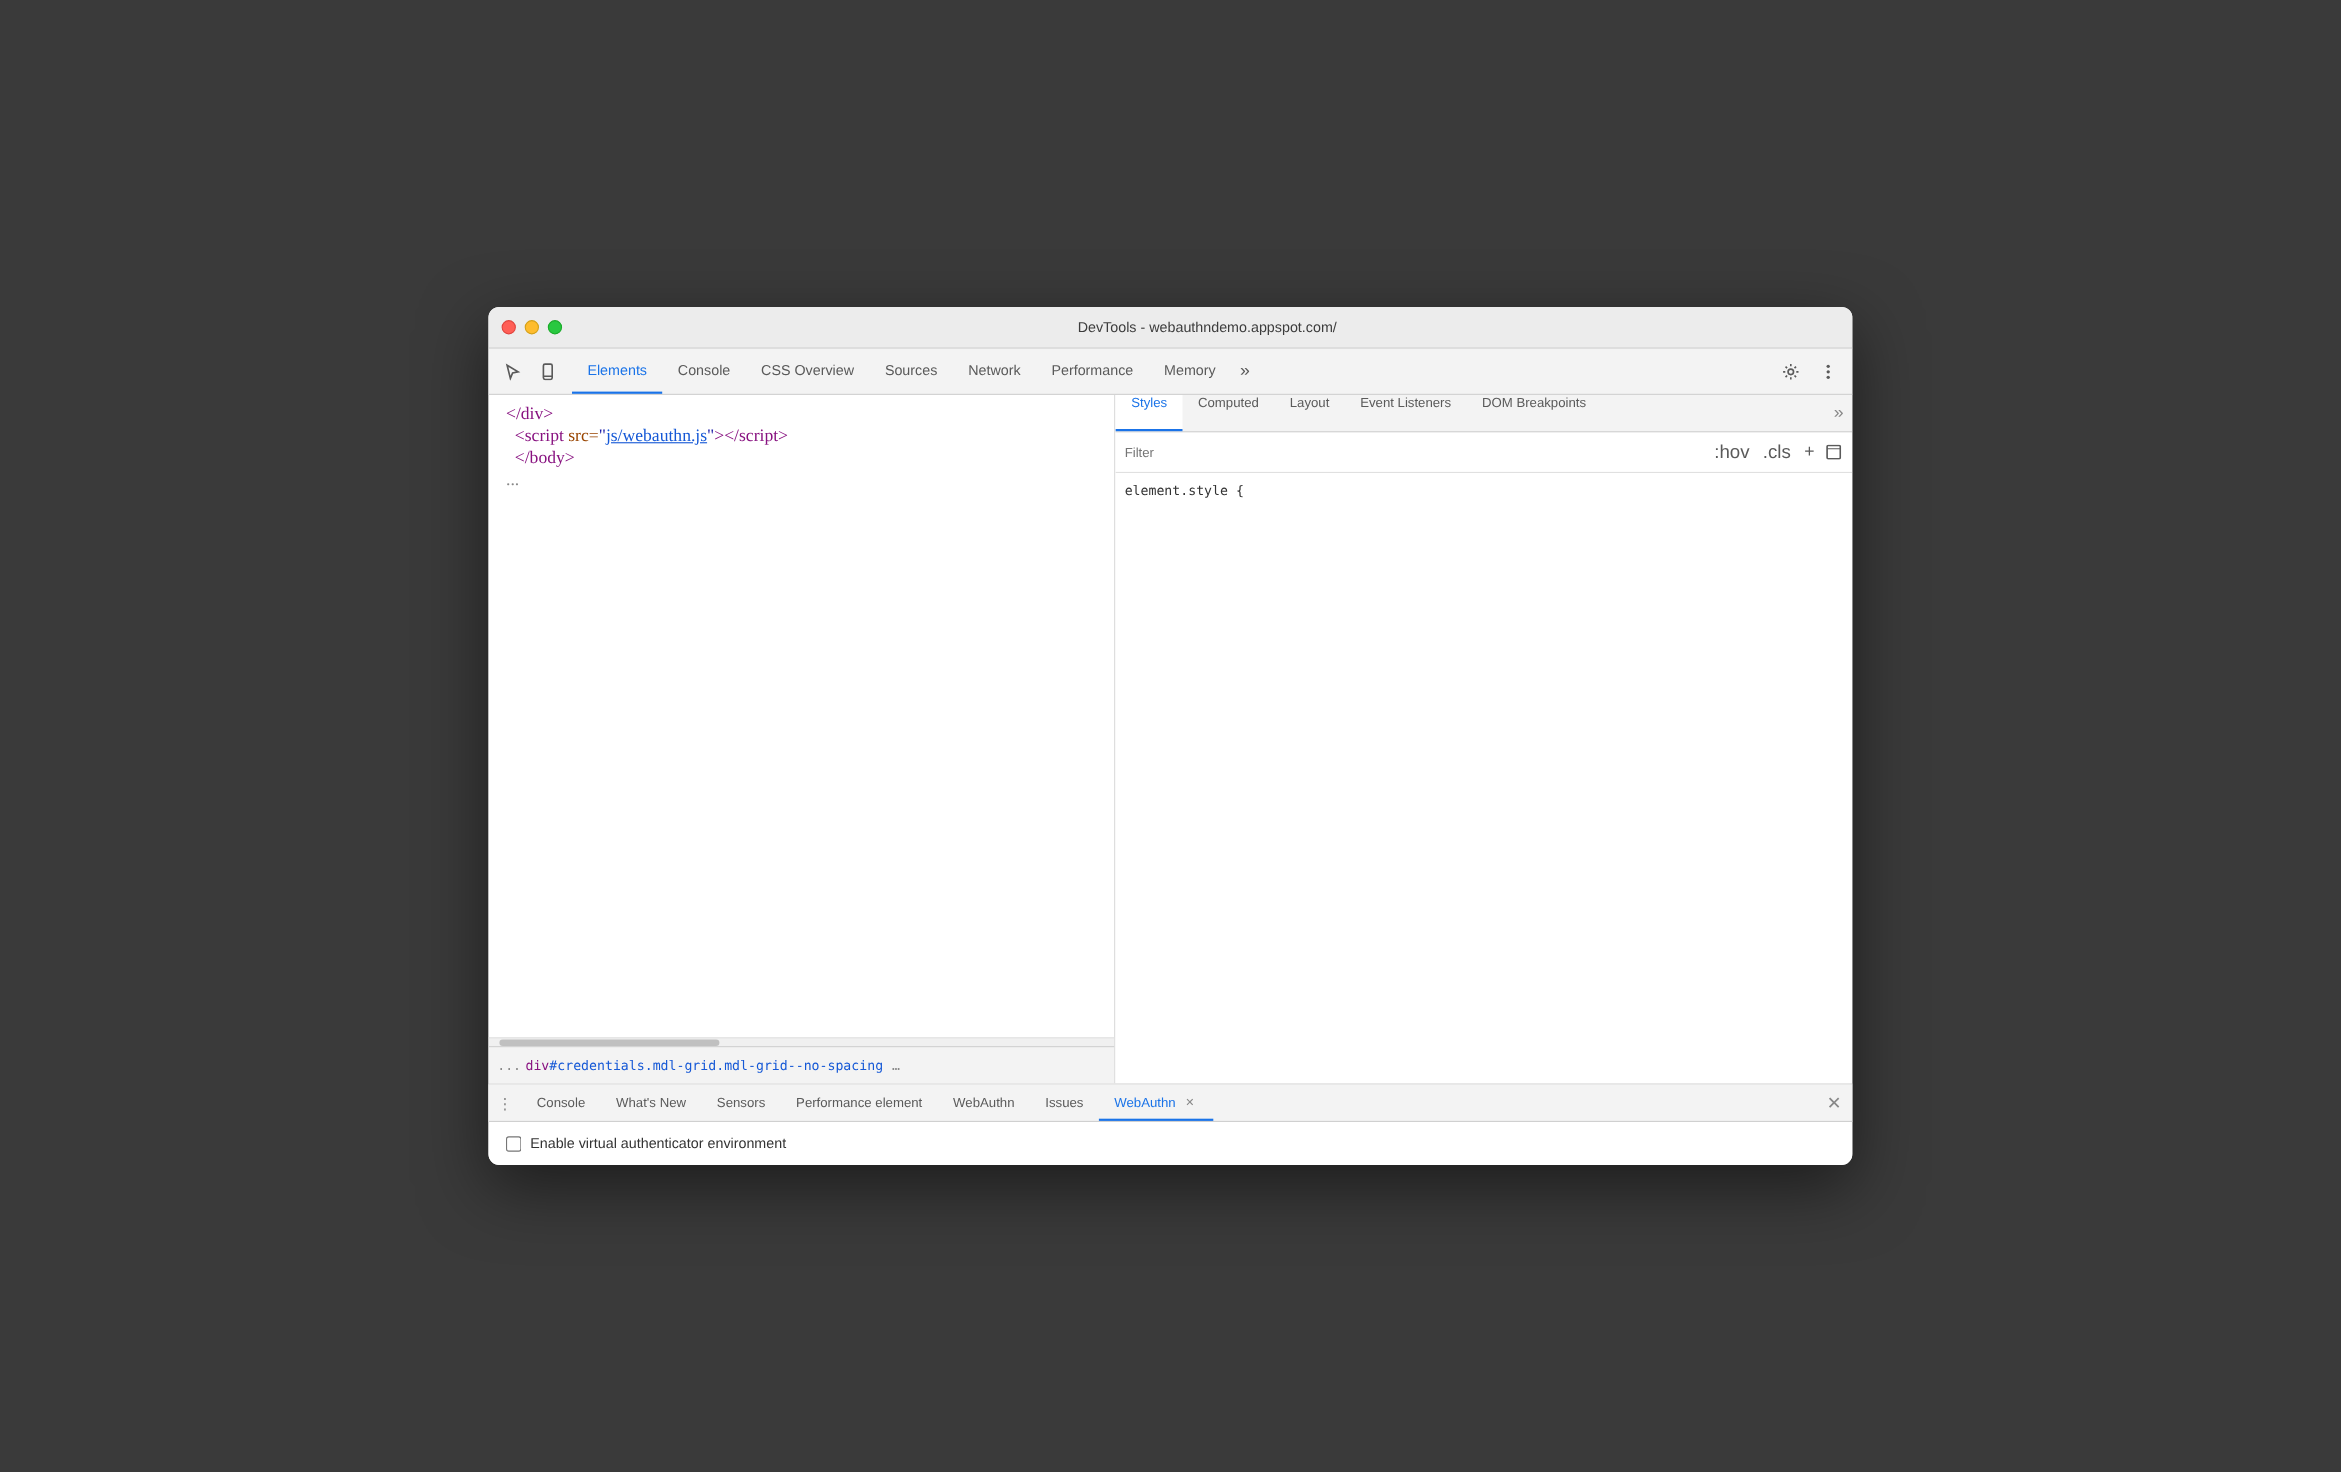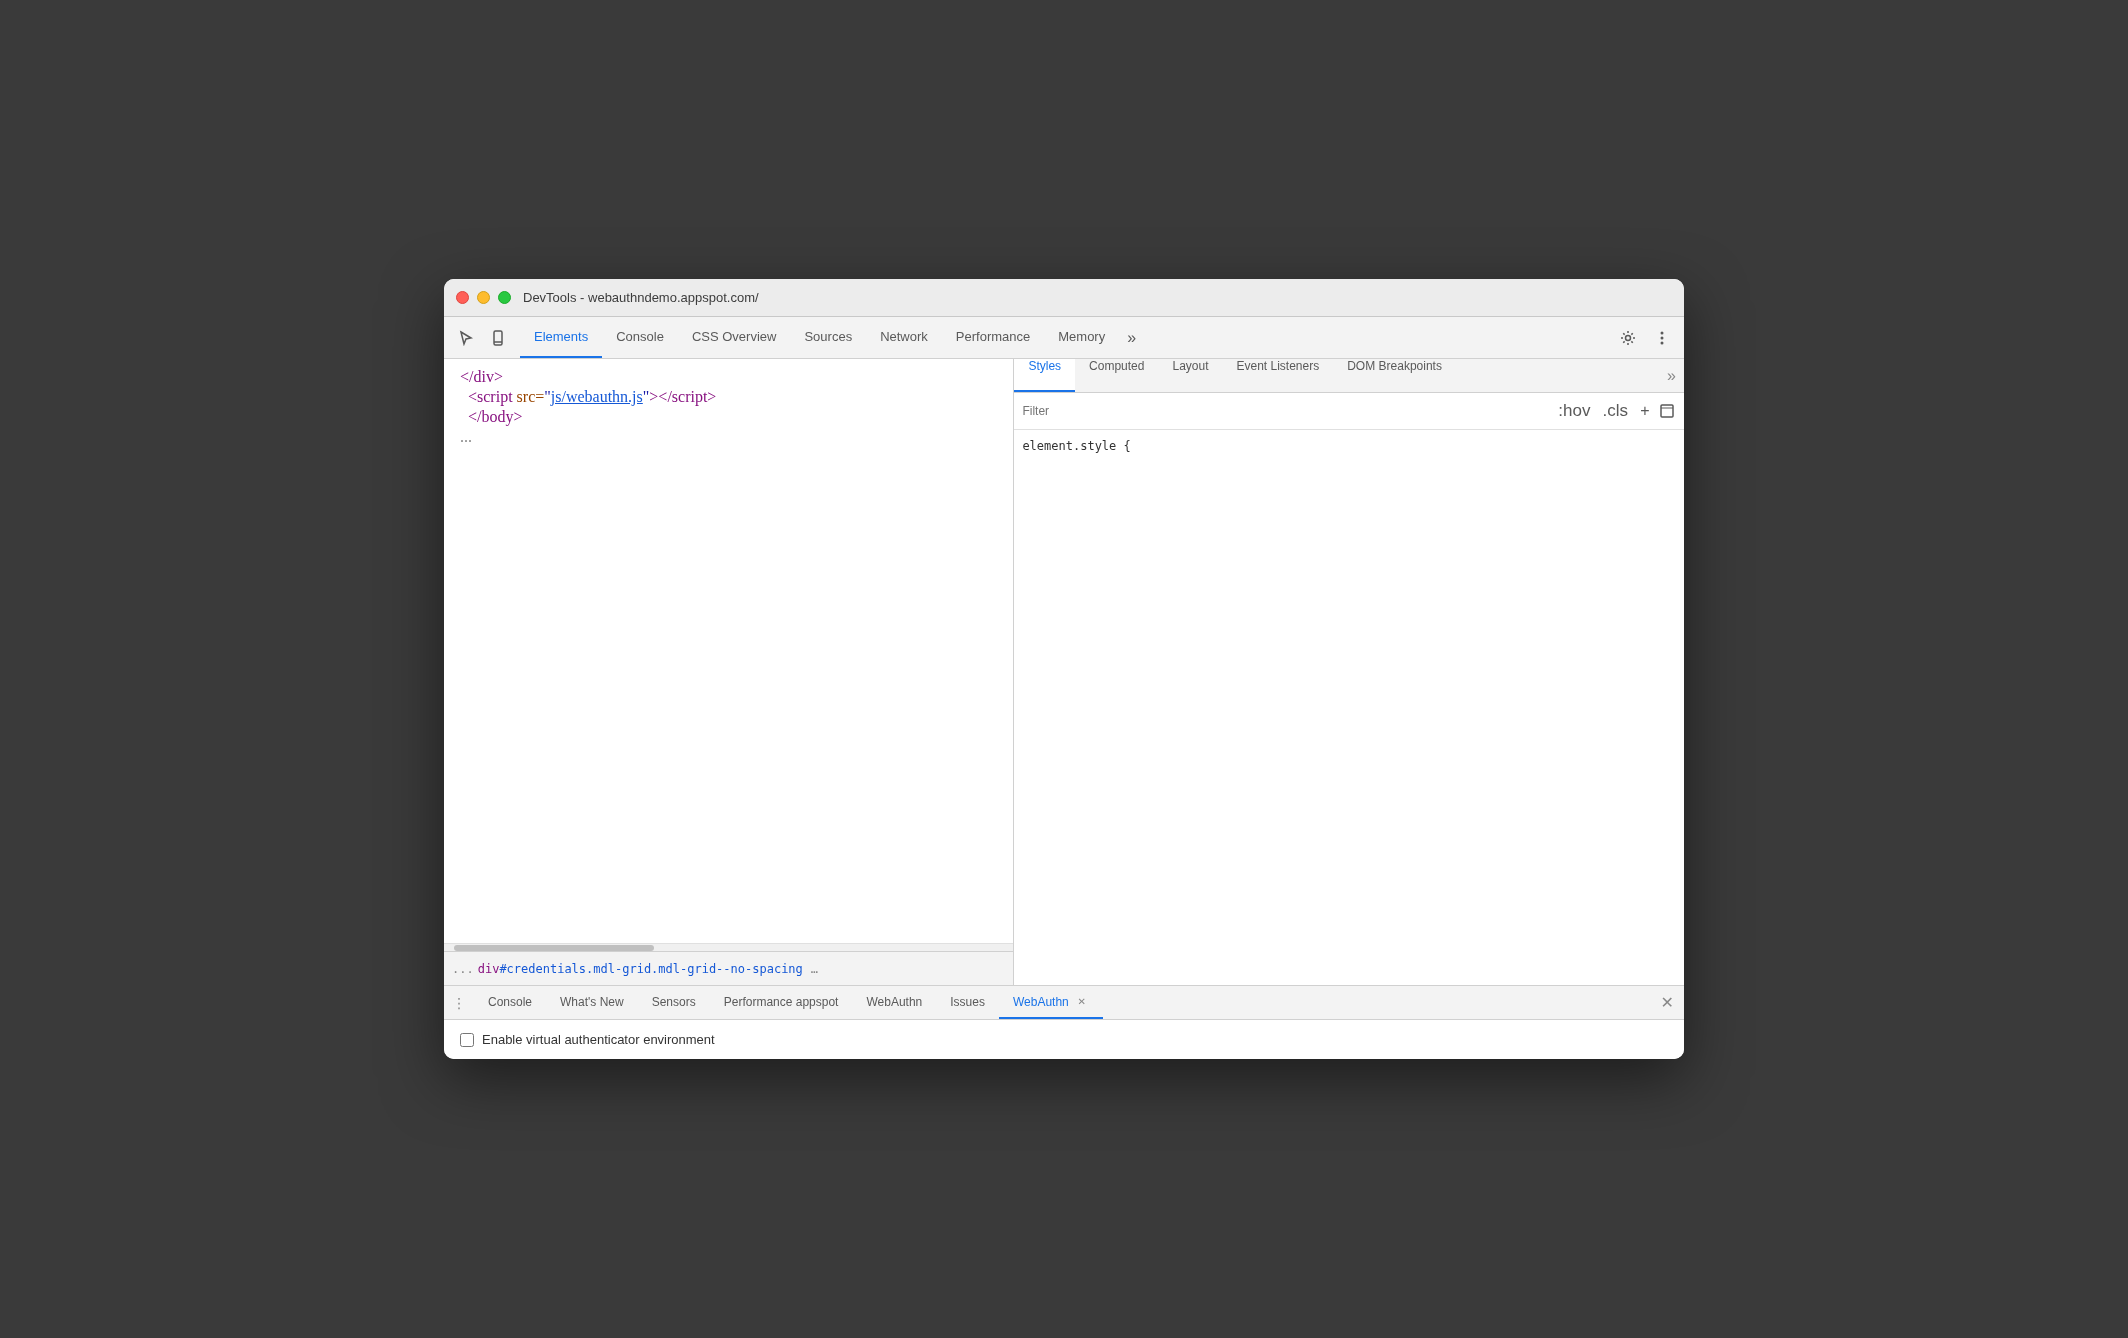--- a/index.html
+++ b/index.html
@@ -39,20 +39,21 @@
     .traffic-light {
       width: 13px;
       height: 13px;
       border-radius: 50%;
     }
     .tl-red { background: #ff5f57; border: 1px solid #e0443e; }
     .tl-yellow { background: #febc2e; border: 1px solid #d4a017; }
     .tl-green { background: #28c840; border: 1px solid #1aab29; }
     .titlebar-title {
       flex: 1;
+      text-align: center;
       font-size: 13px;
       color: #3c3c3c;
       font-weight: 500;
     }
     
     .devtools-toolbar {
       background: #f3f3f3;
       border-bottom: 1px solid #d0d0d0;
       display: flex;
       align-items: center;
@@ -518,21 +519,21 @@
       <div class="drawer-tab">
         <span>Console</span>
       </div>
       <div class="drawer-tab">
         <span>What's New</span>
       </div>
       <div class="drawer-tab">
         <span>Sensors</span>
       </div>
       <div class="drawer-tab">
-        <span>Performance appspot</span>
+        <span>Performance element</span>
       </div>
       <div class="drawer-tab">
         <span>WebAuthn</span>
       </div>
       <div class="drawer-tab">
         <span>Issues</span>
       </div>
       <div class="drawer-tab active">
         <span>WebAuthn</span>
         <div class="drawer-tab-close">✕</div>

